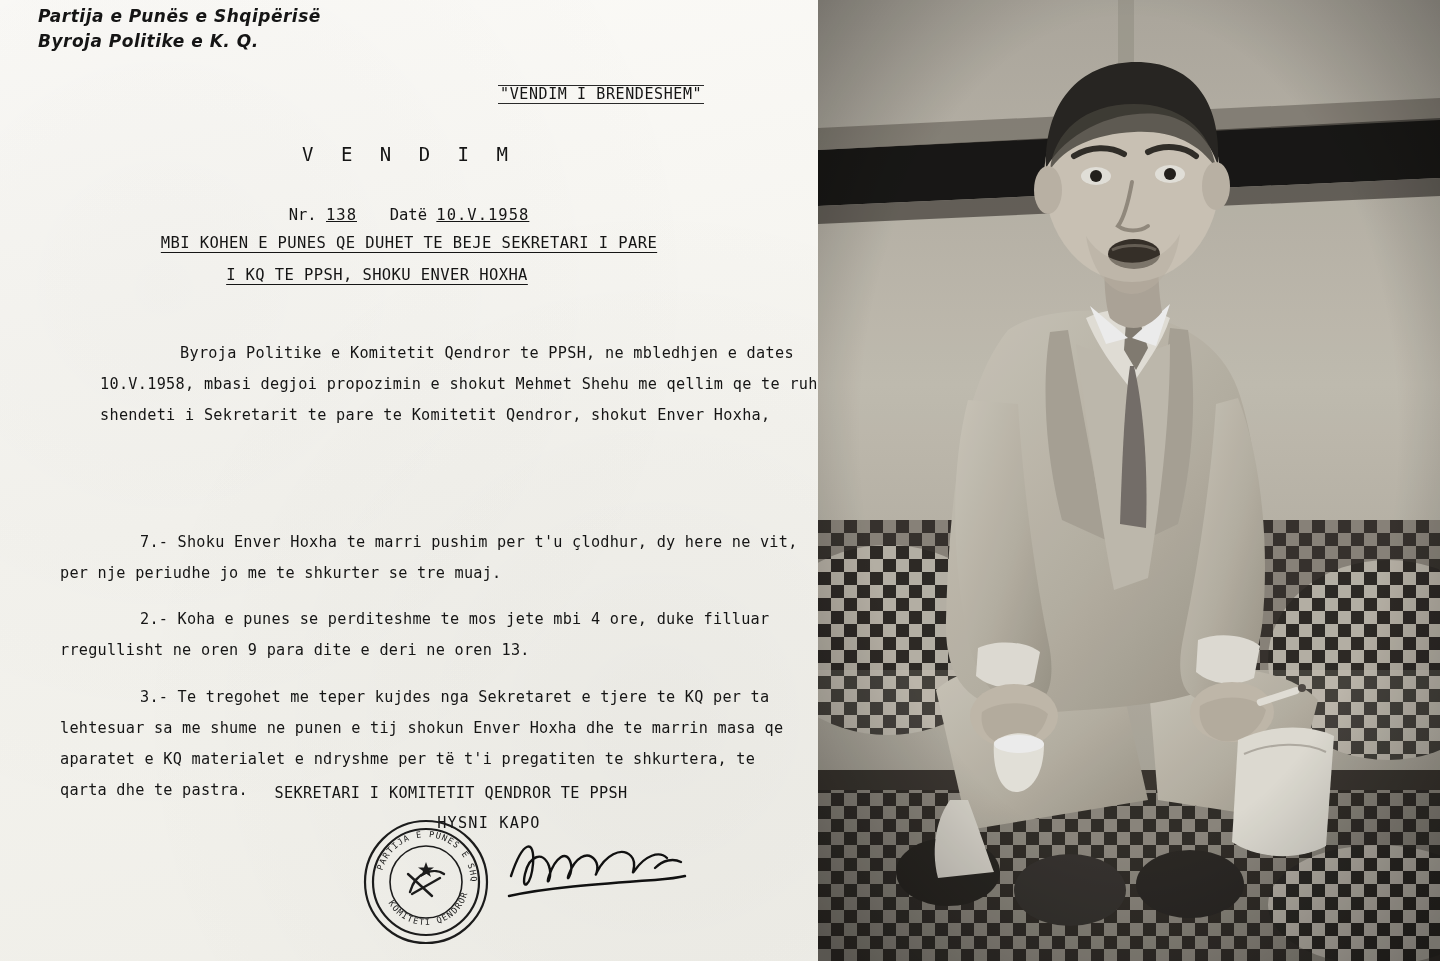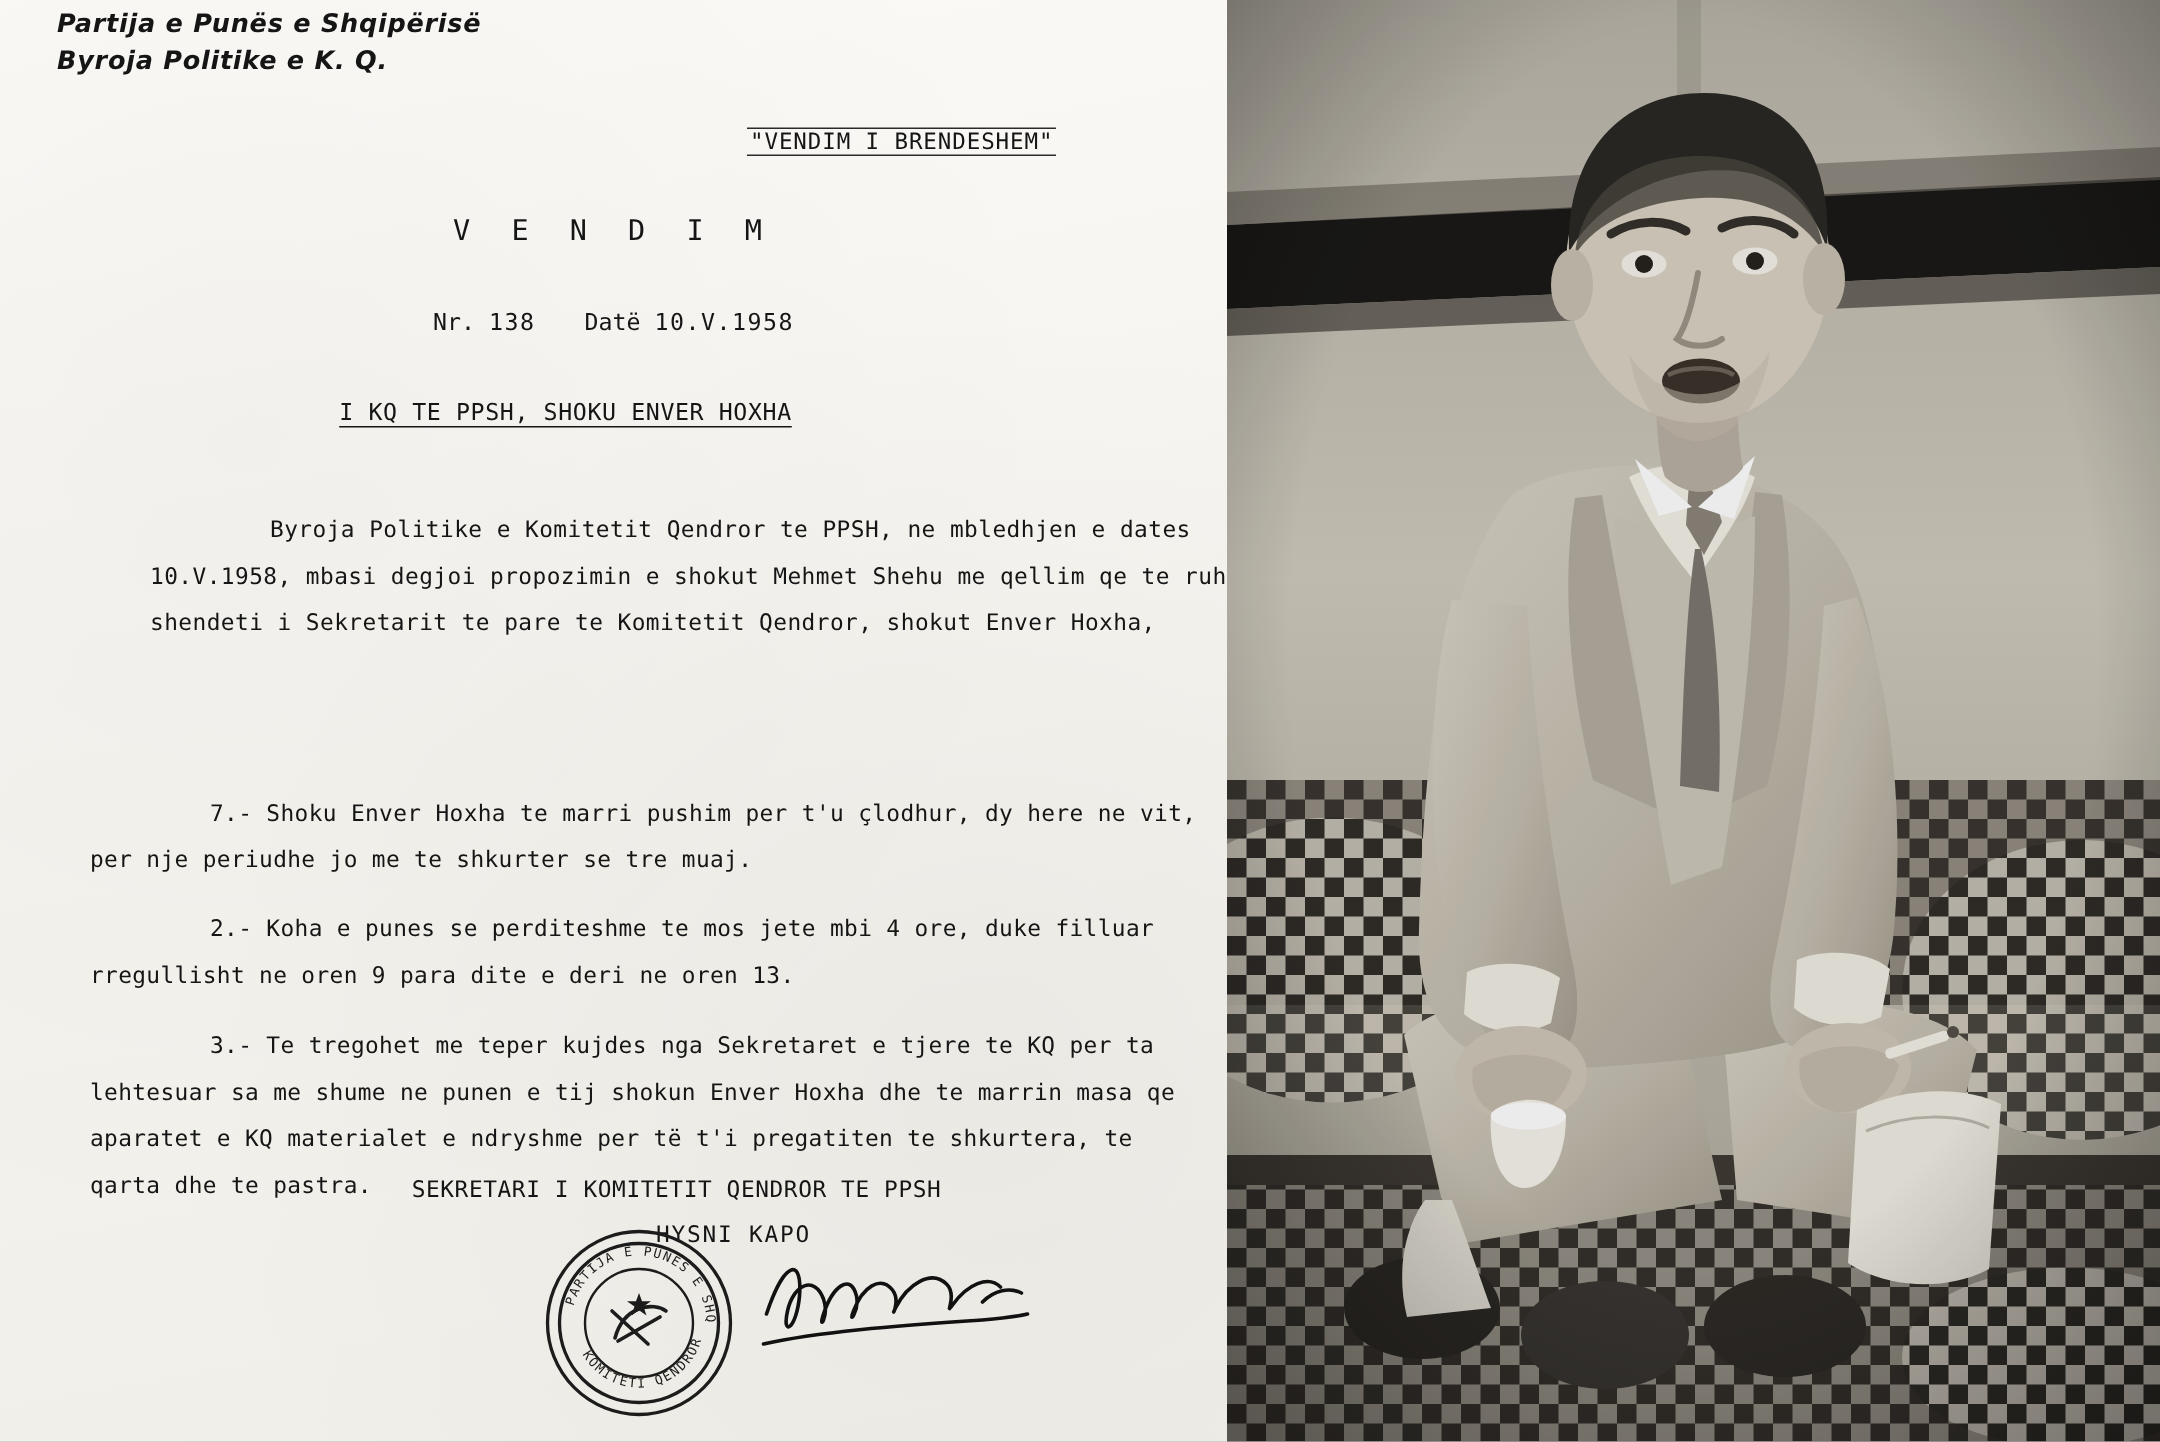--- a/index.html
+++ b/index.html
@@ -88,20 +88,21 @@
   }
   .nr-row {
     position: absolute;
     left: 0;
     top: 208px;
     width: 818px;
     text-align: center;
     font-size: 15.5px;
   }
   .nr-row .u {
+    text-decoration: underline;
     letter-spacing: 1px;
   }
   .subj1 {
     position: absolute;
     left: 0;
     top: 236px;
     width: 818px;
     text-align: center;
     font-size: 15.5px;
     letter-spacing: 0.4px;
@@ -226,20 +227,21 @@
       <div class="title-vendim">V E N D I M</div>
 
       <div class="nr-row">
         <span>Nr.</span>
         <span class="u">138</span>
         <span style="display:inline-block;width:14px"></span>
         <span>Datë</span>
         <span class="u">10.V.1958</span>
       </div>
 
+      <div class="subj1">MBI KOHEN E PUNES QE DUHET TE BEJE SEKRETARI I PARE</div>
       <div class="subj2">I KQ TE PPSH, SHOKU ENVER HOXHA</div>
 
       <div class="body-block">
         <p class="para">Byroja Politike e Komitetit Qendror te PPSH, ne mbledhjen e dates 10.V.1958, mbasi degjoi propozimin e shokut Mehmet Shehu me qellim qe te ruhet shendeti i Sekretarit te pare te Komitetit Qendror, shokut Enver Hoxha,</p>
       </div>
 
 
       <div class="items">
         <p class="item">7.- Shoku Enver Hoxha te marri pushim per t'u çlodhur, dy here ne vit, per nje periudhe jo me te shkurter se tre muaj.</p>
         <p class="item">2.- Koha e punes se perditeshme te mos jete mbi 4 ore, duke filluar rregullisht ne oren 9 para dite e deri ne oren 13.</p>

